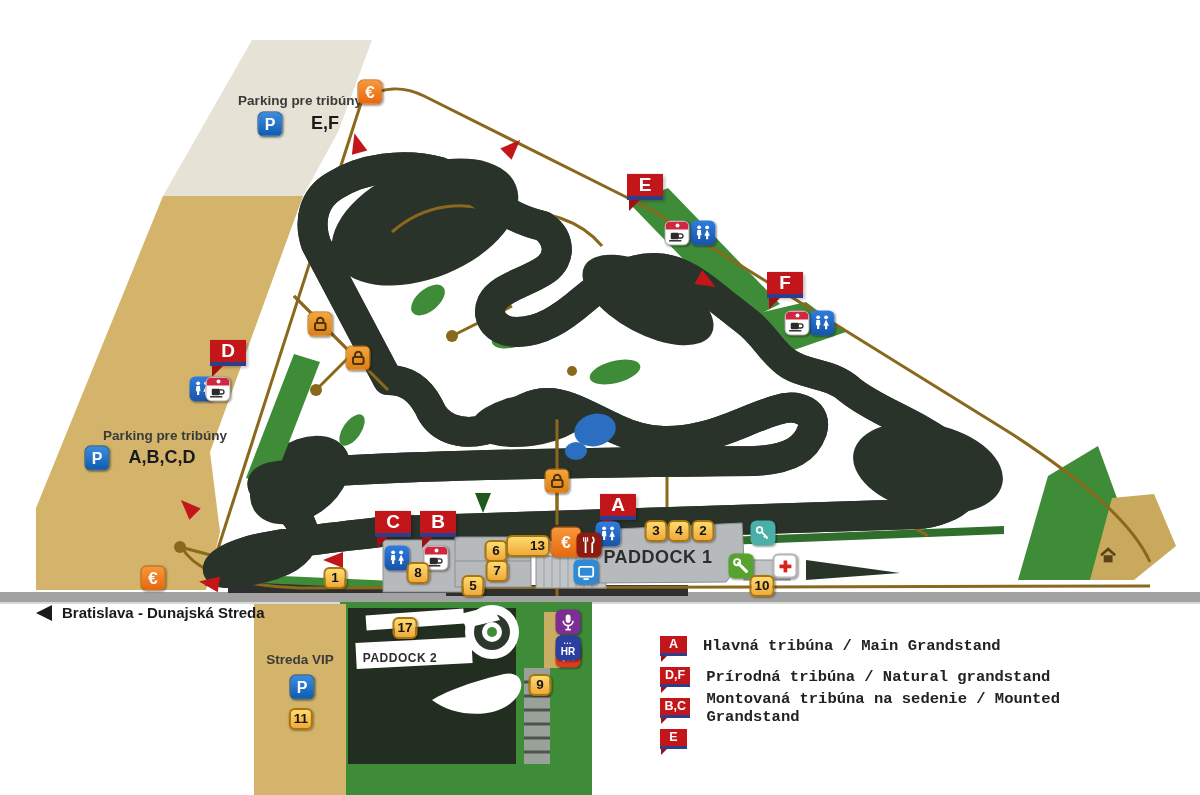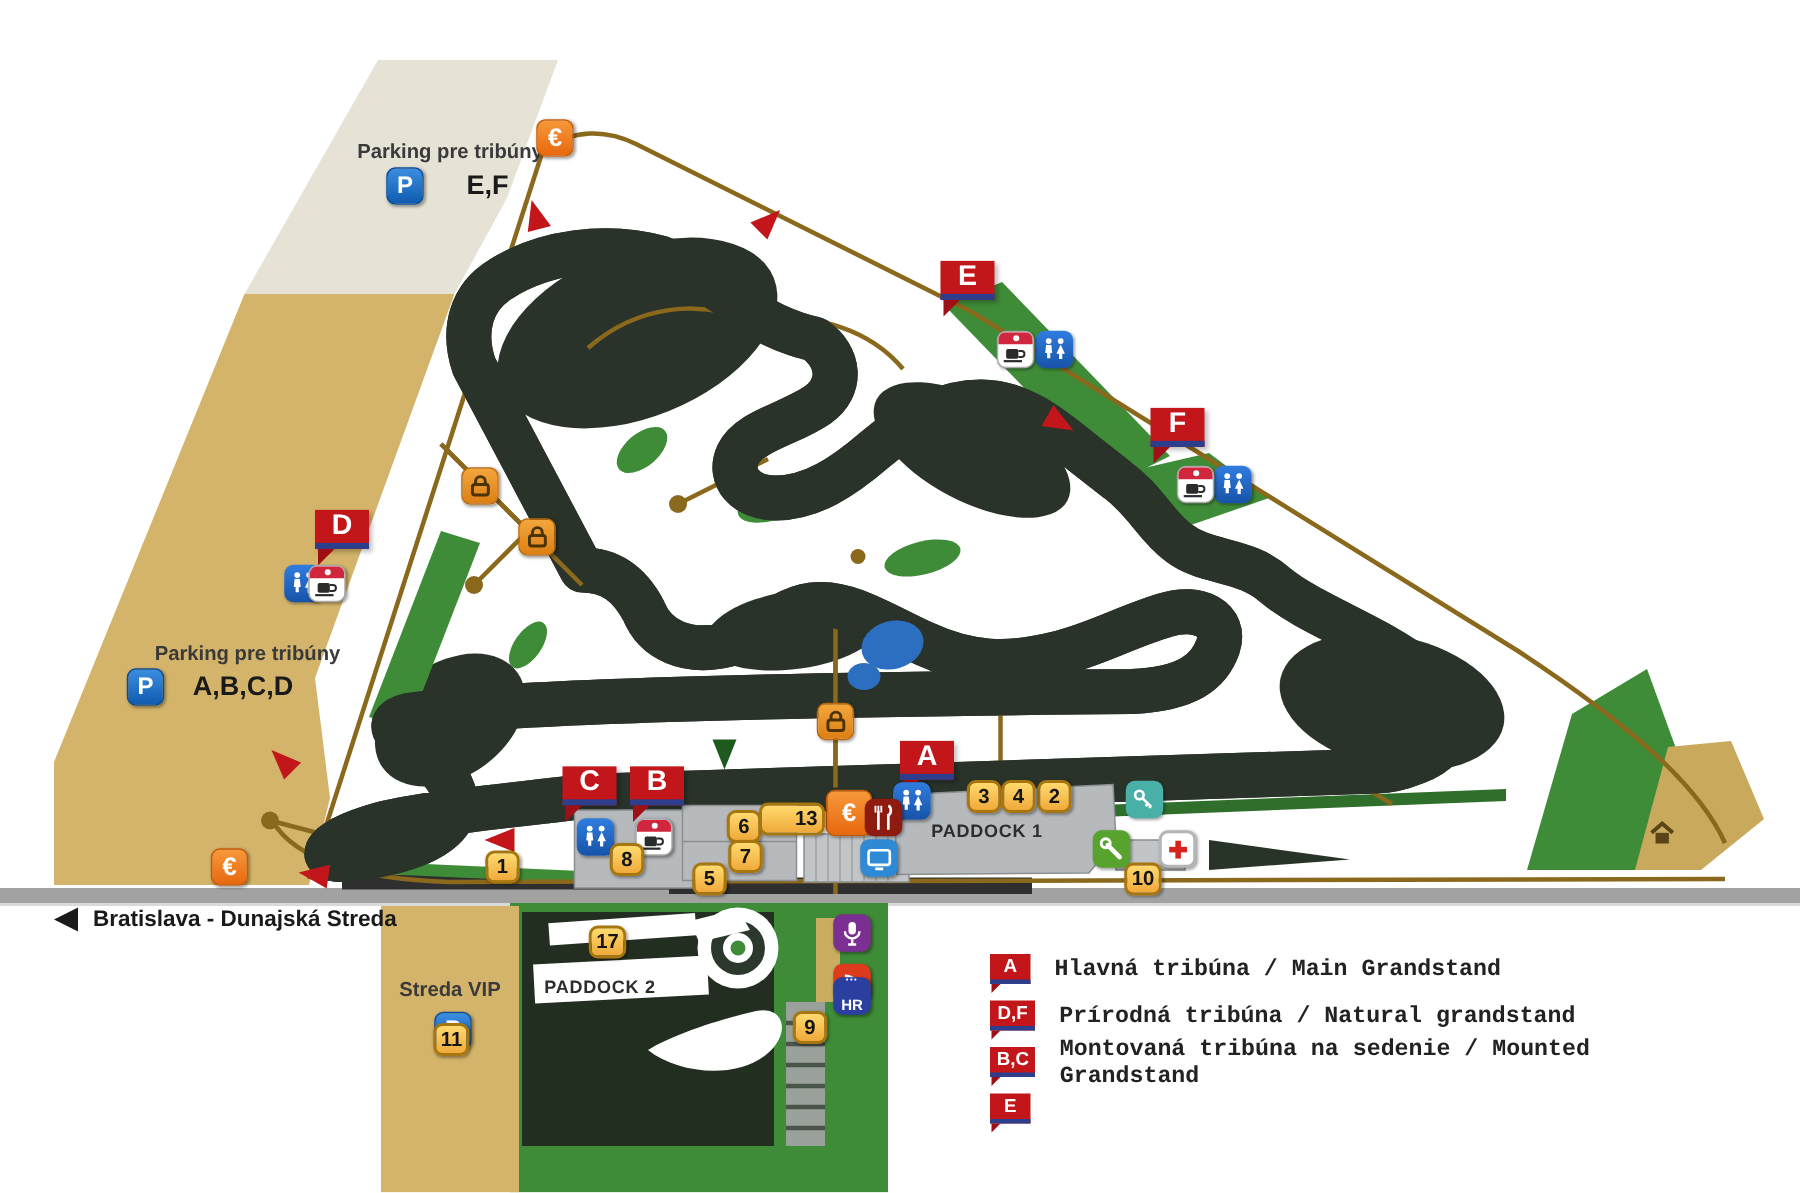--- a/index.html
+++ b/index.html
@@ -60,21 +60,21 @@
     border-bottom:8px solid transparent;border-left:20px solid var(--red);z-index:28;}
   .arrow.green{border-left-color:#1e5a1e;}
 
   
   .tblock{position:absolute;z-index:25;color:#3a3a3a;}
   .ptitle{font-size:13.5px;font-weight:bold;text-align:center;}
   .pzones{font-size:18px;font-weight:bold;color:#1a1a1a;text-align:center;}
   #bratislava{display:flex;align-items:center;gap:10px;font-size:15px;font-weight:bold;color:#1a1a1a;}
   #bratislava .tri{width:0;height:0;border-top:8px solid transparent;border-bottom:8px solid transparent;
     border-right:16px solid #1a1a1a;}
-  .paddock-label{font-size:12px;font-weight:bold;color:#2d2d2d;letter-spacing:.5px;text-align:center;}
+  .paddock-label{font-size:18px;font-weight:bold;color:#2d2d2d;letter-spacing:.5px;text-align:center;}
 
   
   #legend{position:absolute;left:660px;top:630px;width:480px;z-index:25;}
   .lrow{display:flex;align-items:center;height:31px;gap:16px;}
   .lflag{position:relative;min-width:27px;height:20px;padding:0 5px;background:var(--red);
     border-bottom:3px solid var(--navy);display:flex;align-items:center;justify-content:center;
     color:#fff;font-weight:bold;font-size:12.5px;}
   .lflag::after{content:'';position:absolute;left:1px;top:calc(100% + 3px);
     border-style:solid;border-width:6px 6px 0 0;
     border-color:#9e1016 transparent transparent transparent;}
@@ -212,21 +212,21 @@
       <div class="num" style="left: 335px; top: 578px;">1</div>
       <div class="num" style="left: 703px; top: 531px;">2</div>
       <div class="num" style="left: 656px; top: 531px;">3</div>
       <div class="num" style="left: 679px; top: 531px;">4</div>
       <div class="num" style="left: 473px; top: 586px;">5</div>
       <div class="num" style="left: 496px; top: 551px;">6</div>
       <div class="num" style="left: 497px; top: 571px;">7</div>
       <div class="num" style="left: 418px; top: 573px;">8</div>
       <div class="num" style="left: 540px; top: 685px;">9</div>
       <div class="num" style="left: 762px; top: 586px;">10</div>
-      <div class="num" style="left: 301px; top: 693px; text-align: center;">11</div>
+      <div class="num" style="left: 301px; top: 719px; text-align: center;">11</div>
       <div class="num" style="left: 405px; top: 628px;">17</div>
       <div class="num" style="left: 528px; top: 546px; padding-left: 22px;">13</div>
       <div class="ic euro" style="left: 370px; top: 92px;">
         <span class="eu">€</span>
       </div>
       <div class="ic euro" style="left: 153px; top: 578px;">
         <span class="eu">€</span>
       </div>
       <div class="ic euro" style="left: 566px; top: 542px; height: 31px; width: 31px;">
         <span class="eu">€</span>
@@ -367,21 +367,21 @@
           <path d="M12 16.5 v3 M9 20.5 h6" stroke="#fff" stroke-width="1.8"></path>
         </svg>
       </div>
       <div class="ic signal" style="left: 568px; top: 655px;">
         <svg viewBox="0 0 24 24">
           <circle cx="7" cy="17.5" r="1.8" fill="#fff"></circle>
           <path d="M6.5 12.5 a5.5 5.5 0 0 1 5.5 5.5" fill="none" stroke="#fff" stroke-width="2.4"></path>
           <path d="M6.5 7 a11 11 0 0 1 11 11" fill="none" stroke="#fff" stroke-width="2.4"></path>
         </svg>
       </div>
-      <div class="ic hr" style="left: 568px; top: 664px; justify-content: space-between;">
+      <div class="ic hr" style="left: 568px; top: 648px;">
         <span class="hr-d">•••</span>
         <span class="hr-t">HR</span>
       </div>
       <div class="ic parking" style="left: 270px; top: 124px;">
         <span class="pk">P</span>
       </div>
       <div class="ic parking" style="left: 97px; top: 458px;">
         <span class="pk">P</span>
       </div>
       <div class="ic parking" style="left: 302px; top: 687px;">

